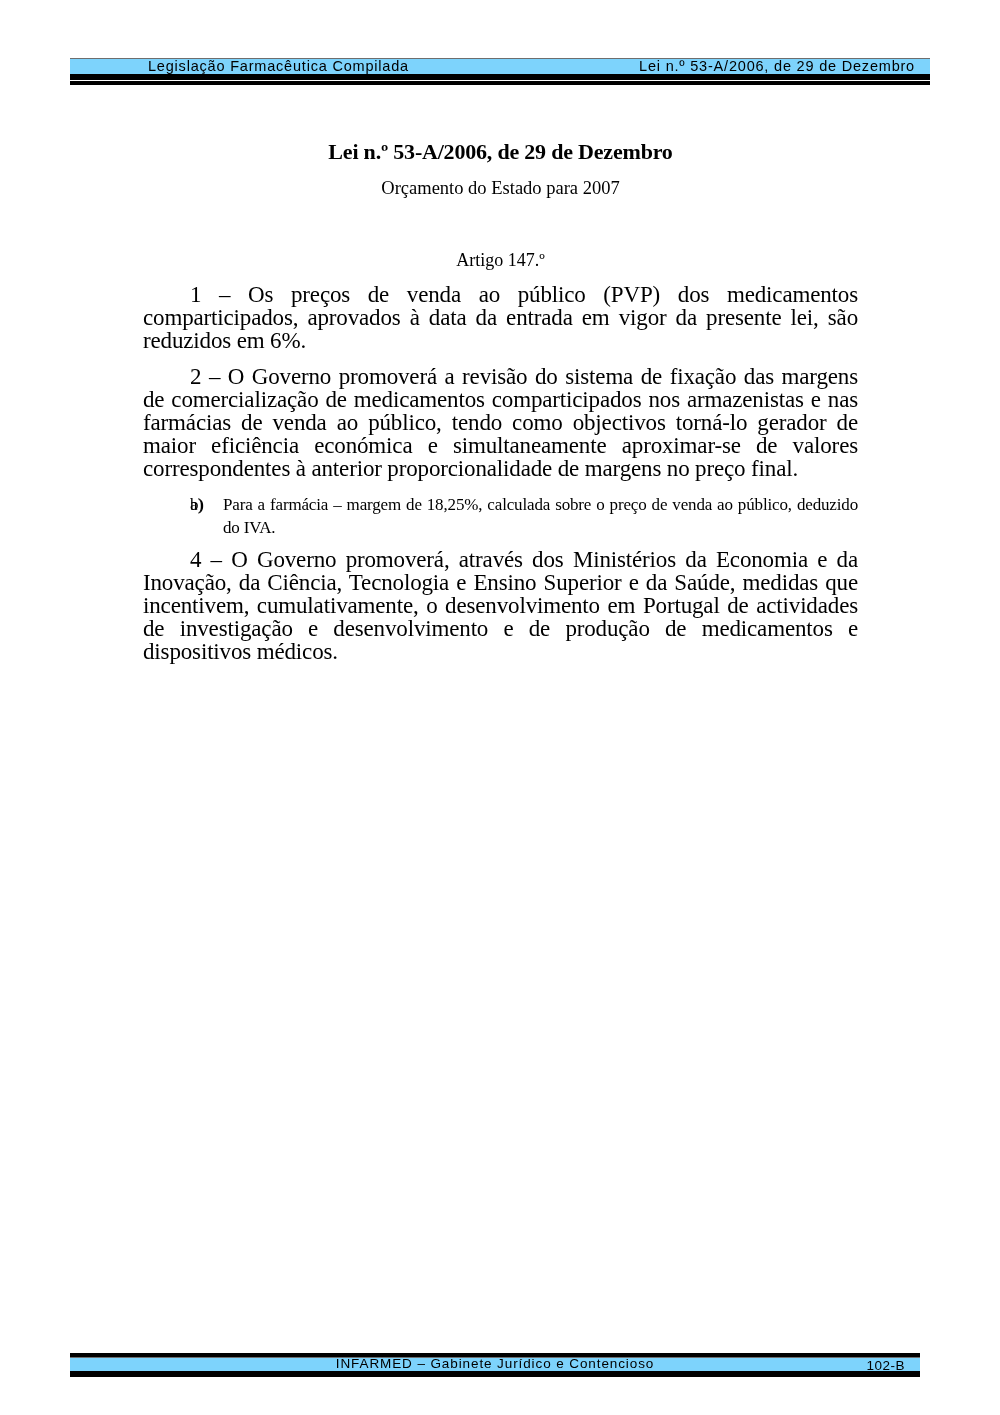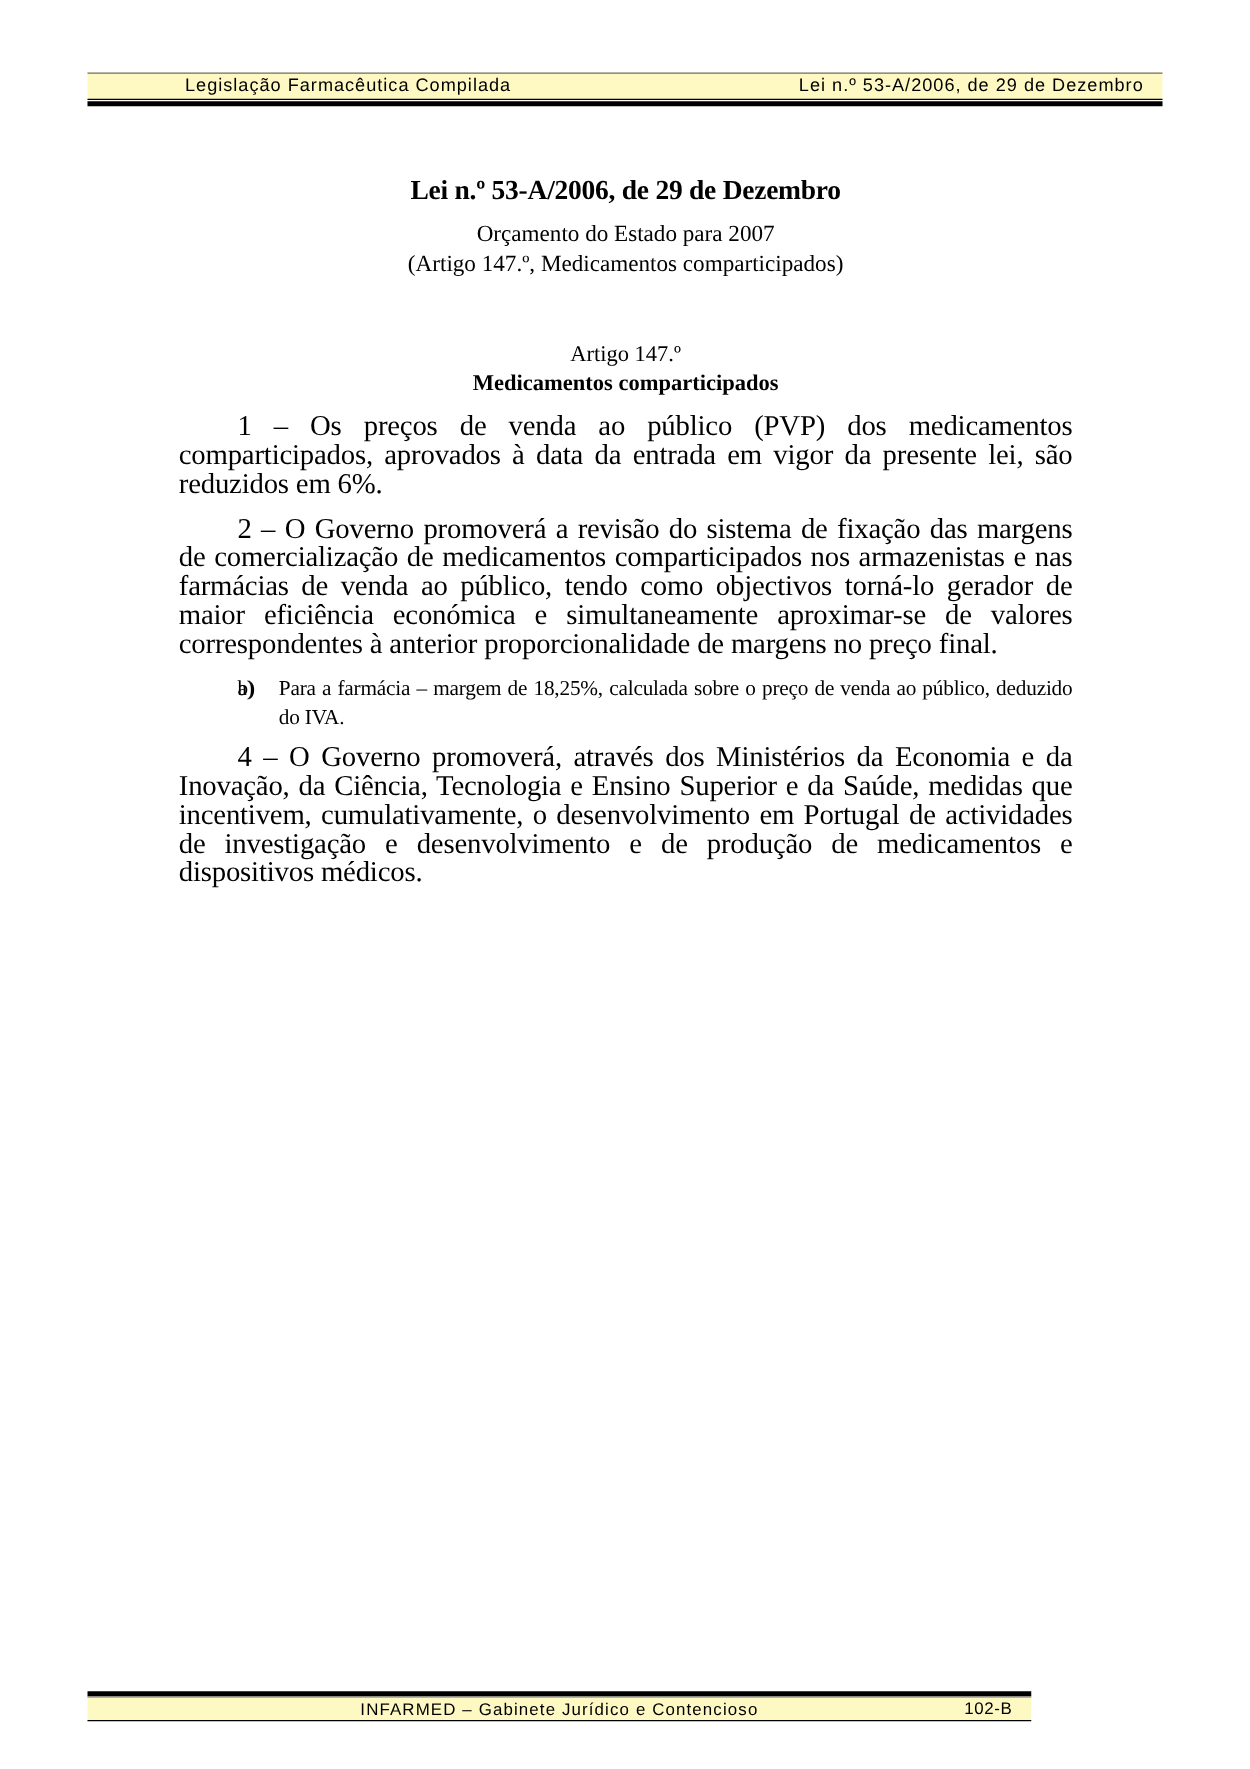--- a/index.html
+++ b/index.html
@@ -15,26 +15,26 @@
   }
 
   
   .page-header {
     position: absolute;
     left: 70px;
     width: 860px;
     top: 58px;
   }
   .bar {
-    background: #fef9c3;
+    background: #7dd3fc;
     border-top: 1px solid #6e6e6e;
-    border-bottom: 1px solid #000000;
+    border-bottom: 6px solid #000000;
     font-family: "Liberation Sans", sans-serif;
     display: flex;
-    align-items: center;
+    align-items: flex-end;
   }
   .header-bar {
     height: 22px;
     justify-content: space-between;
     padding: 0 15px 0 78px;
     font-size: 14.5px;
     letter-spacing: 0.8px;
   }
   .thick-rule {
     height: 4px;
@@ -92,21 +92,21 @@
   .list-label {
     position: absolute;
     left: 47px;
     top: 0;
   }
 
   
   .page-footer {
     position: absolute;
     left: 70px;
-    width: 755px;
+    width: 850px;
     top: 1353px;
   }
   .footer-bar {
     height: 20px;
     margin-top: 0;
     position: relative;
     justify-content: center;
     font-size: 13.5px;
     letter-spacing: 0.9px;
   }
@@ -131,26 +131,24 @@
     </div>
     <div class="thick-rule"></div>
   </header>
 
   <main class="content">
 
     <h1 class="doc-title">Lei n.º 53-A/2006, de 29 de Dezembro</h1>
 
     <div class="doc-subtitle">
       <div>Orçamento do Estado para 2007</div>
-      <div>(Artigo 147.º, Medicamentos comparticipados)</div>
     </div>
 
     <div class="article-heading">
       <div>Artigo 147.º</div>
-      <div class="article-name">Medicamentos comparticipados</div>
     </div>
 
     <p class="para">1 – Os preços de venda ao público (PVP) dos medicamentos comparticipados, aprovados à data da entrada em vigor da presente lei, são reduzidos em 6%.</p>
 
     <p class="para">2 – O Governo promoverá a revisão do sistema de fixação das margens de comercialização de medicamentos comparticipados nos armazenistas e nas farmácias de venda ao público, tendo como objectivos torná-lo gerador de maior eficiência económica e simultaneamente aproximar-se de valores correspondentes à anterior proporcionalidade de margens no preço final.</p>
 
 
     <div class="list-item">
       <span class="list-label">a)</span>
     </div>

